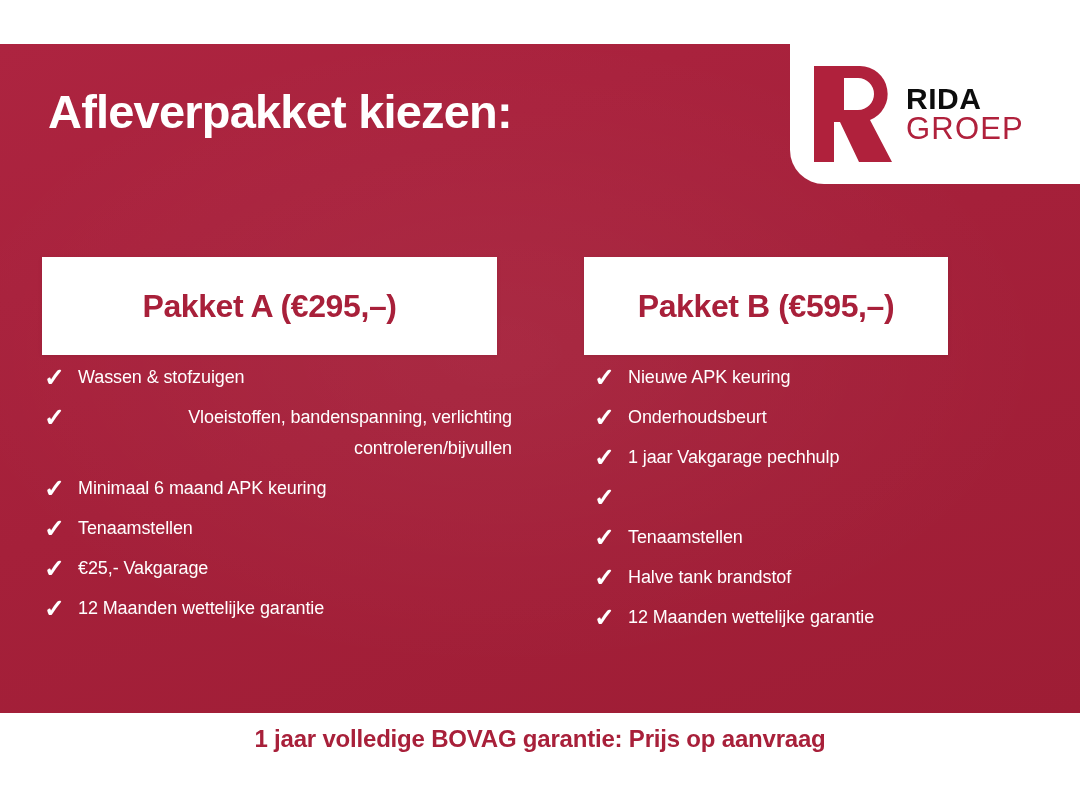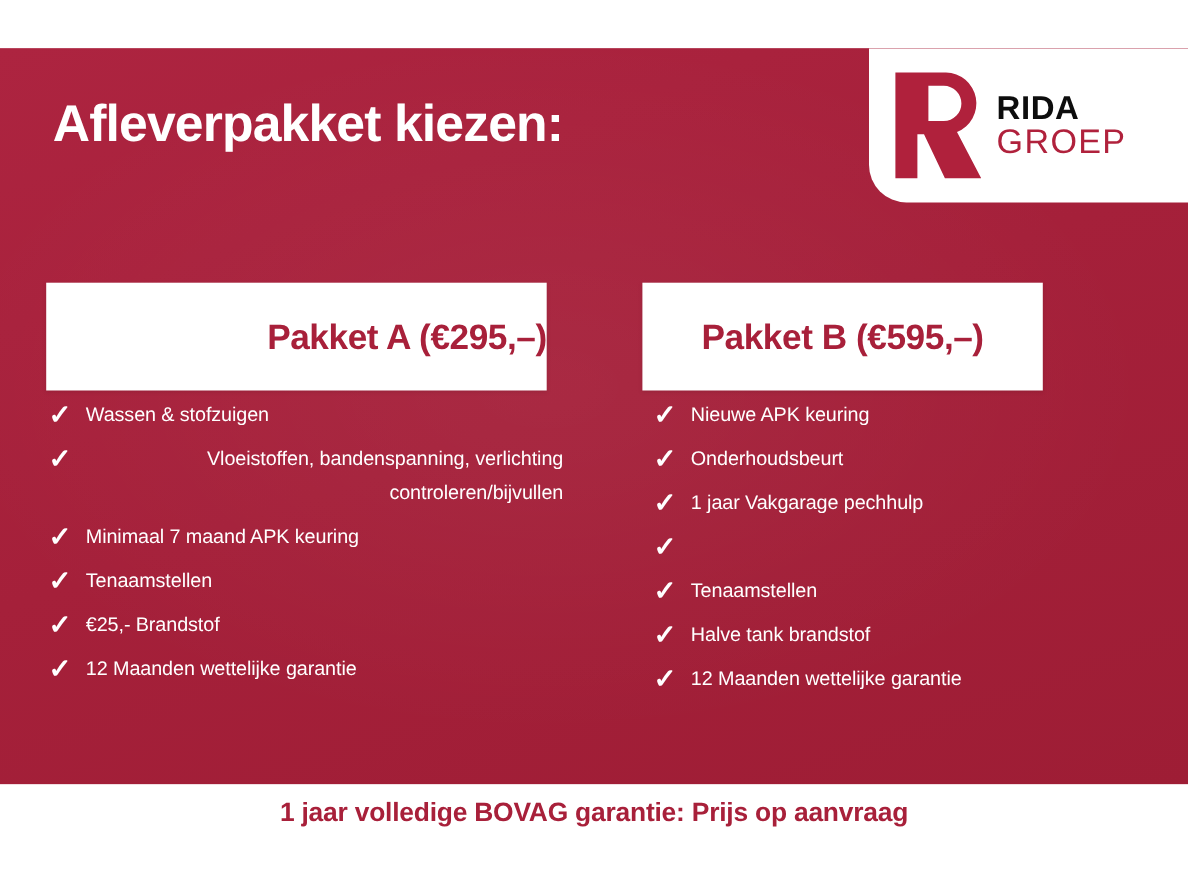--- a/index.html
+++ b/index.html
@@ -59,21 +59,21 @@
     letter-spacing:1.2px;
   }
   
   .pkg-head {
     position:absolute;
     top:257px; height:98px;
     background:#ffffff;
     display:flex; align-items:center; justify-content:center;
     box-shadow:0 1px 4px rgba(0,0,0,0.10);
   }
-  .pkg-head.a { left:42px;  width:455px;justify-content:flex-end; }
+  .pkg-head.a { left:42px;  width:455px; }
   .pkg-head.b { left:584px; width:364px; }
   .pkg-head-label {
     font-size:32px;
     font-weight:800;
     color:#a8203a;
     letter-spacing:-0.4px;
     white-space:nowrap;
   }
   
   .features {
@@ -157,29 +157,29 @@
       <div class="feature-item">
         <span class="check-icon">✓</span>
         <span class="feature-text">Wassen &amp; stofzuigen</span>
       </div>
       <div class="feature-item">
         <span class="check-icon">✓</span>
         <span class="feature-text">Vloeistoffen, bandenspanning, verlichting controleren/bijvullen</span>
       </div>
       <div class="feature-item">
         <span class="check-icon">✓</span>
-        <span class="feature-text">Minimaal 7 maand APK keuring</span>
+        <span class="feature-text">Minimaal 6 maand APK keuring</span>
       </div>
       <div class="feature-item">
         <span class="check-icon">✓</span>
         <span class="feature-text">Tenaamstellen</span>
       </div>
       <div class="feature-item">
         <span class="check-icon">✓</span>
-        <span class="feature-text">€25,- Brandstof</span>
+        <span class="feature-text">€25,- Vakgarage</span>
       </div>
       <div class="feature-item">
         <span class="check-icon">✓</span>
         <span class="feature-text">12 Maanden wettelijke garantie</span>
       </div>
     </div>
   <div class="features b">
       <div class="feature-item">
         <span class="check-icon">✓</span>
         <span class="feature-text">Nieuwe APK keuring</span>

